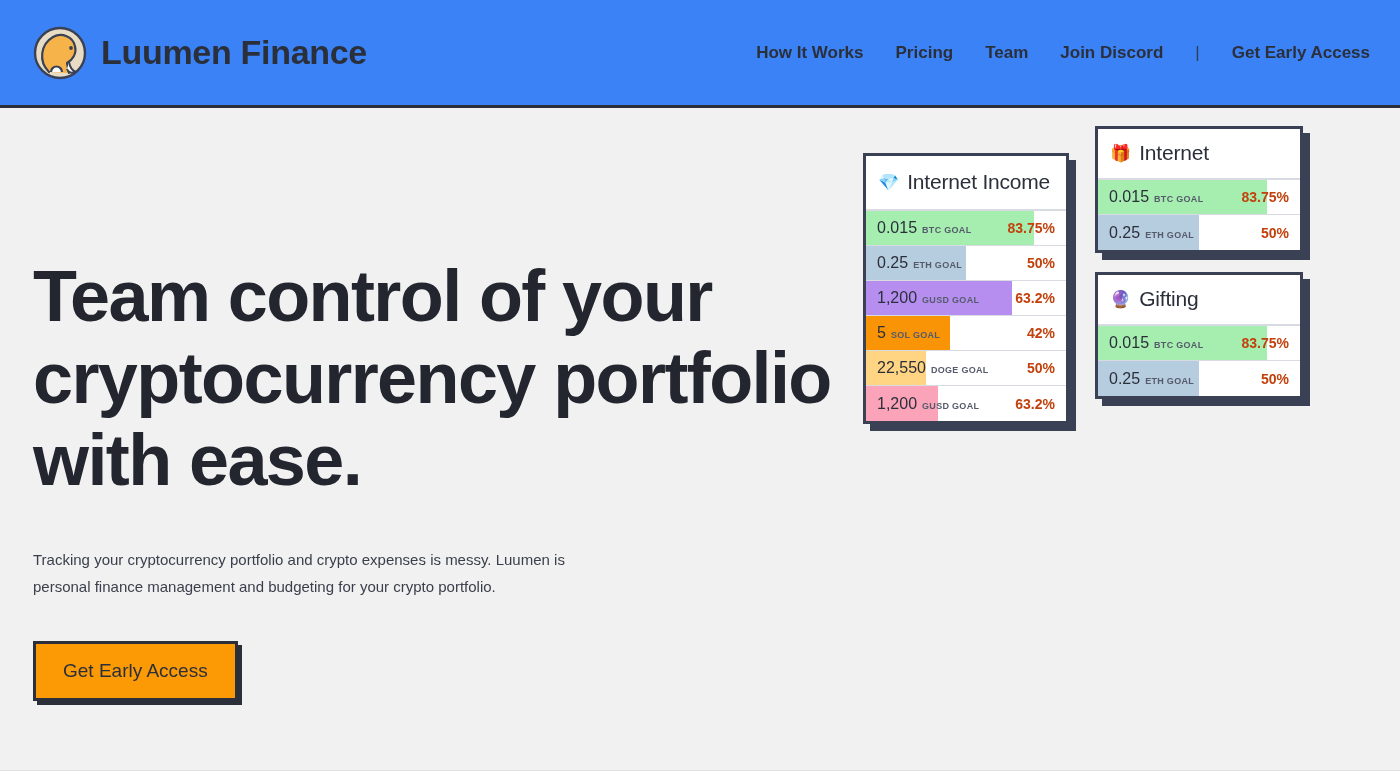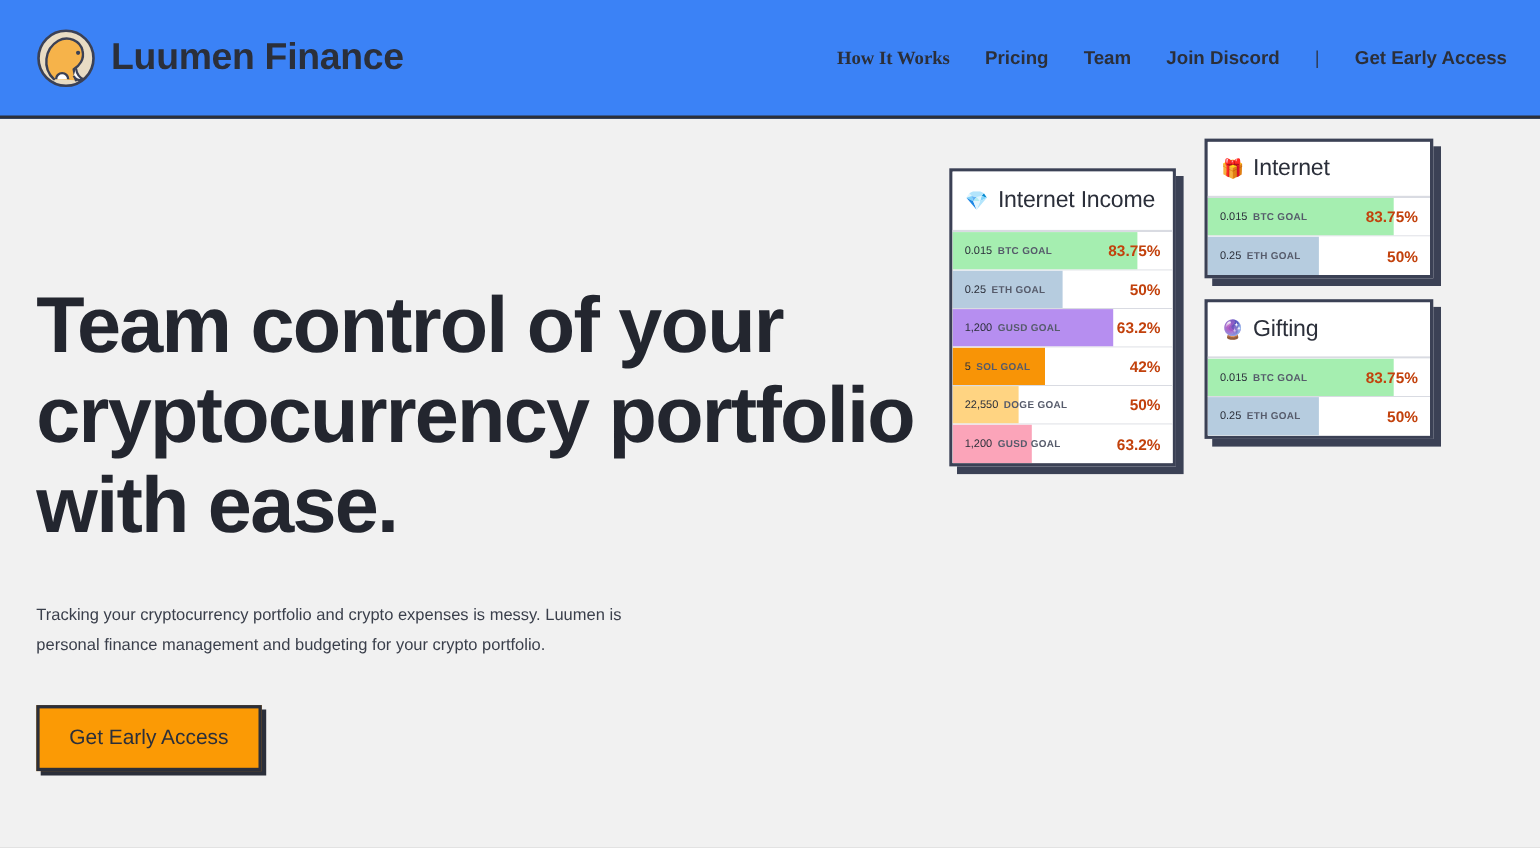--- a/index.html
+++ b/index.html
@@ -62,21 +62,21 @@
   .nav-link {
     font-size: 17px;
     font-weight: 700;
     color: #2b2f3a;
     text-decoration: none;
     white-space: nowrap;
     padding: 6px 0;
     margin-left: 32px;
     cursor: pointer;
   }
-  .nav-link:first-child { margin-left: 0; font-family: Liberation Serif, serif; }
+  .nav-link:first-child { margin-left: 0; }
 
   .nav-sep {
     margin-left: 32px;
     font-size: 17px;
     font-weight: 400;
     color: #2b2f3a;
     opacity: .85;
   }
 
   
@@ -188,21 +188,21 @@
     position: relative;
     z-index: 2;
     padding-left: 11px;
     display: flex;
     align-items: baseline;
     gap: 5px;
     white-space: nowrap;
   }
 
   .goal-amount {
-    font-size: 10px;
+    font-size: 16px;
     font-weight: 400;
     color: #2b2f3a;
   }
 
   .goal-unit {
     font-size: 9px;
     font-weight: 700;
     letter-spacing: .3px;
     text-transform: uppercase;
     color: #565b6b;

